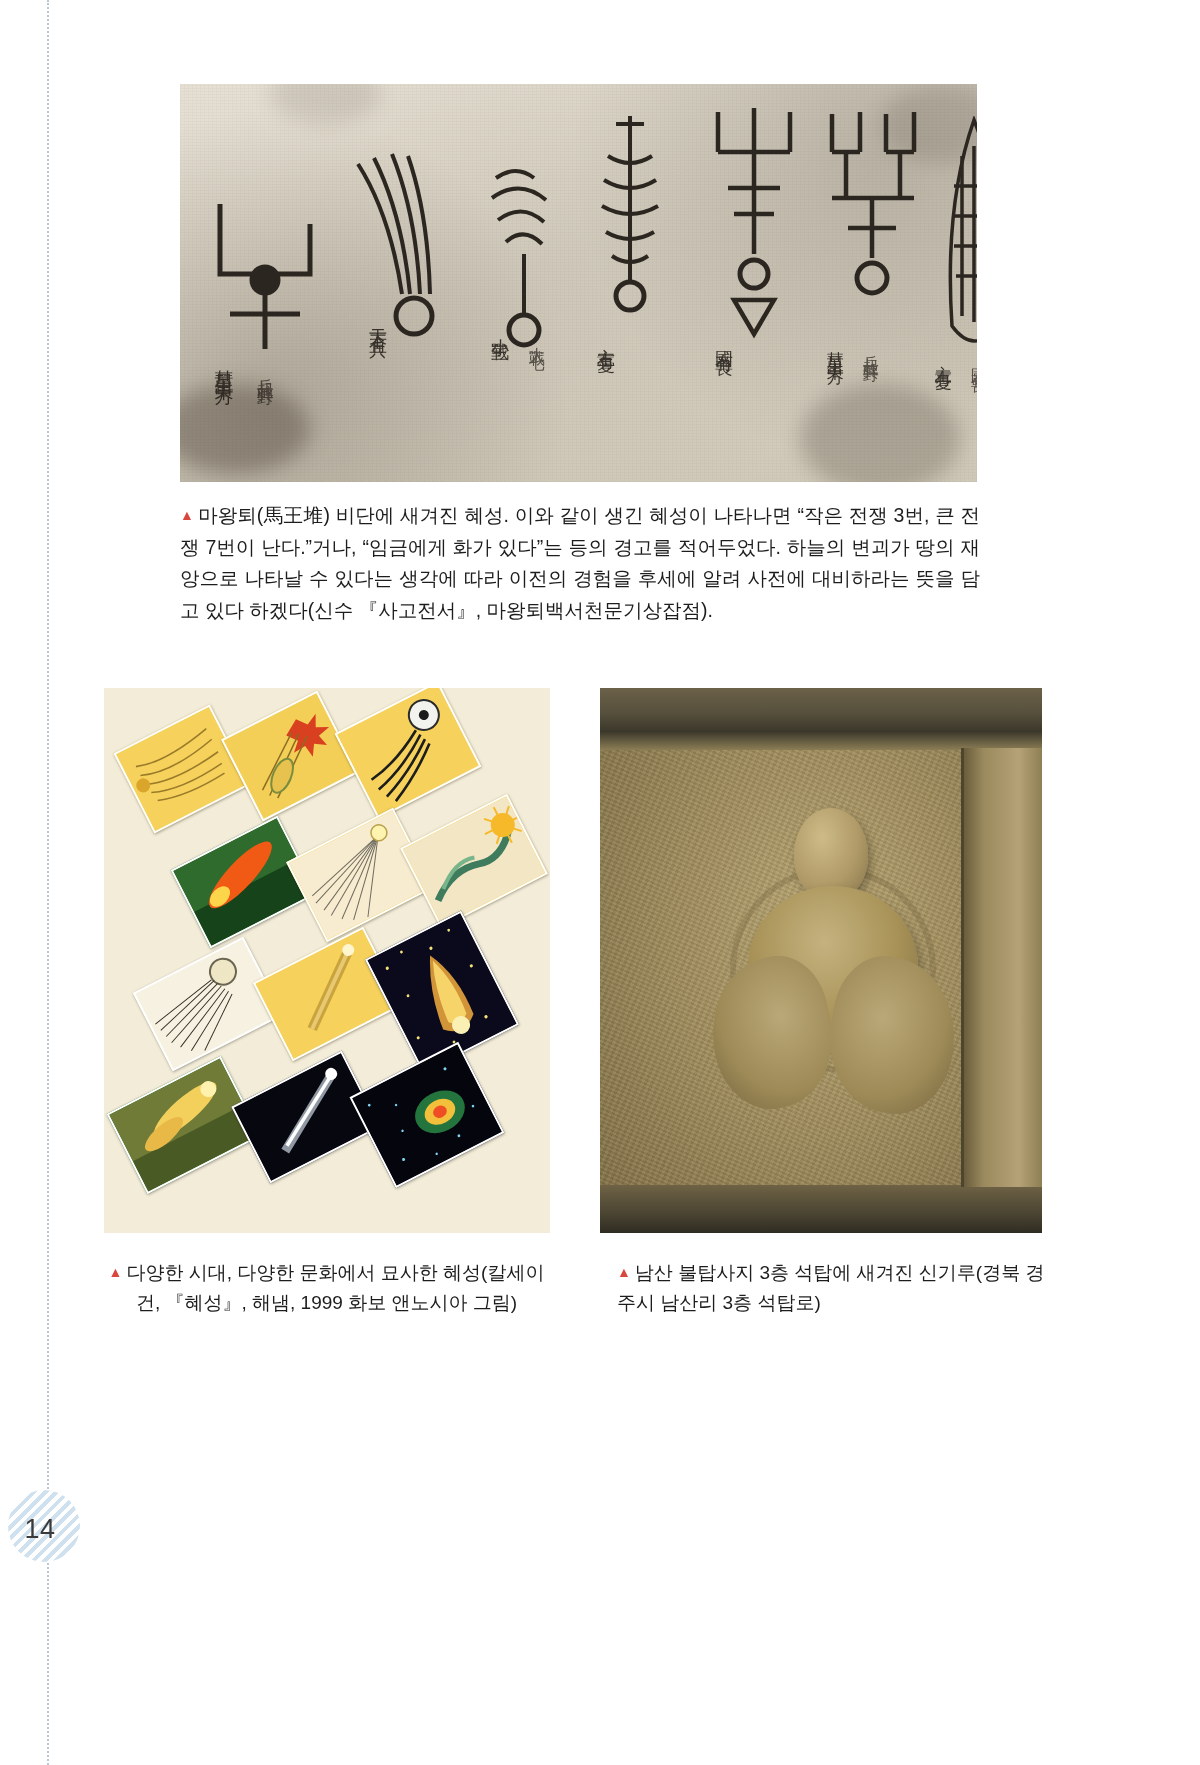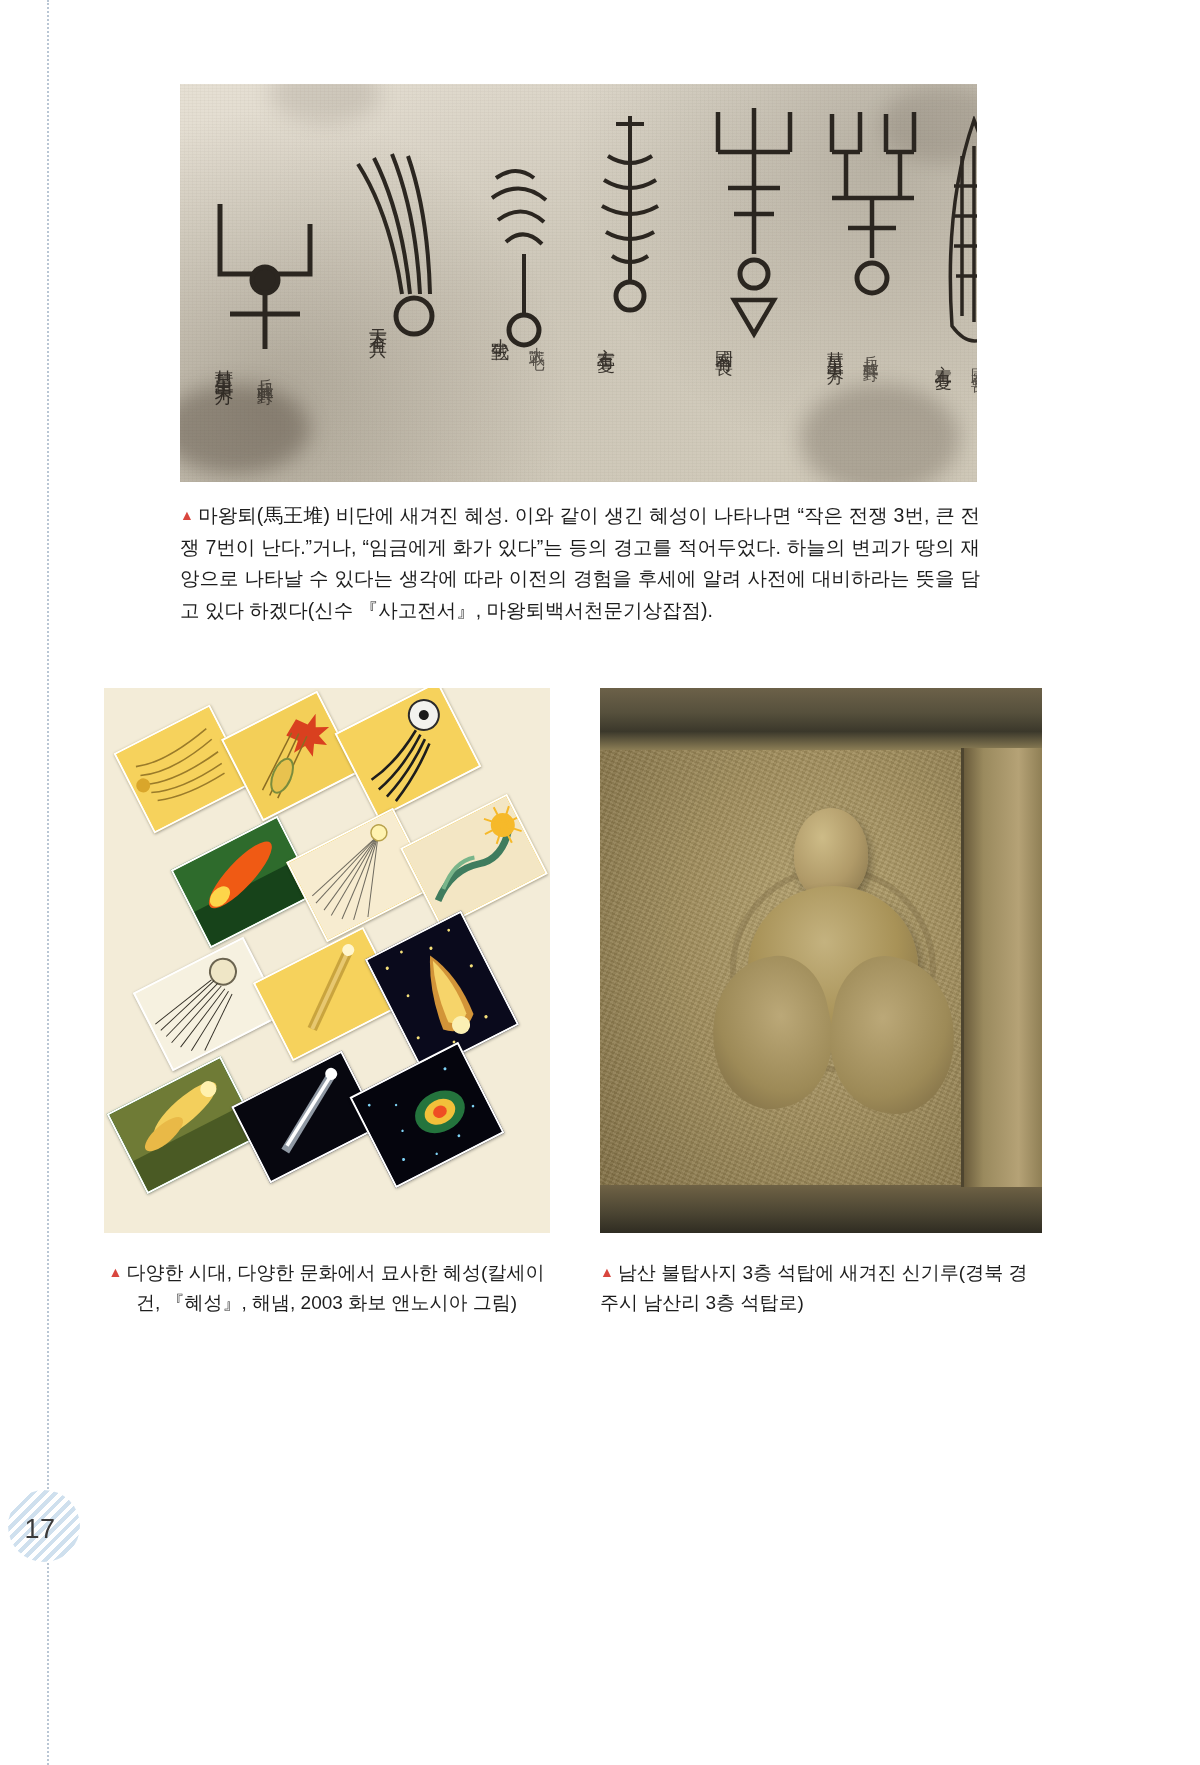--- a/index.html
+++ b/index.html
@@ -124,21 +124,21 @@
   }
   .caption-2 {
     left: 104px;
     top: 1250px;
     width: 445px;
     font-size: 19px;
     line-height: 1.6;
     text-align: center;
   }
   .caption-3 {
-    left: 600px;
+    left: 617px;
     top: 1250px;
     width: 440px;
     font-size: 19px;
     line-height: 1.6;
     text-align: left;
   }
 
   
   .fig-montage {
     position: absolute;
@@ -551,24 +551,24 @@
     <div class="relief-figure">
       <div class="r-halo"></div>
       <div class="r-head"></div>
       <div class="r-body"></div>
       <div class="r-wing-l"></div>
       <div class="r-wing-r"></div>
     </div>
   </div>
 
   <div class="caption caption-2">
-    <span class="tri">▲</span><span>다양한 시대, 다양한 문화에서 묘사한 혜성(칼세이건, 『혜성』, 해냄, 2003 화보 앤노시아 그림)</span>
+    <span class="tri">▲</span><span>다양한 시대, 다양한 문화에서 묘사한 혜성(칼세이건, 『혜성』, 해냄, 1999 화보 앤노시아 그림)</span>
   </div>
 
   <div class="caption caption-3">
     <span class="tri">▲</span><span>남산 불탑사지 3층 석탑에 새겨진 신기루(경북 경주시 남산리 3층 석탑로)</span>
   </div>
 
   <div class="page-number-badge">
-    <span class="num">17</span>
+    <span class="num">14</span>
   </div>
 
 </div>
 
 </body></html>

